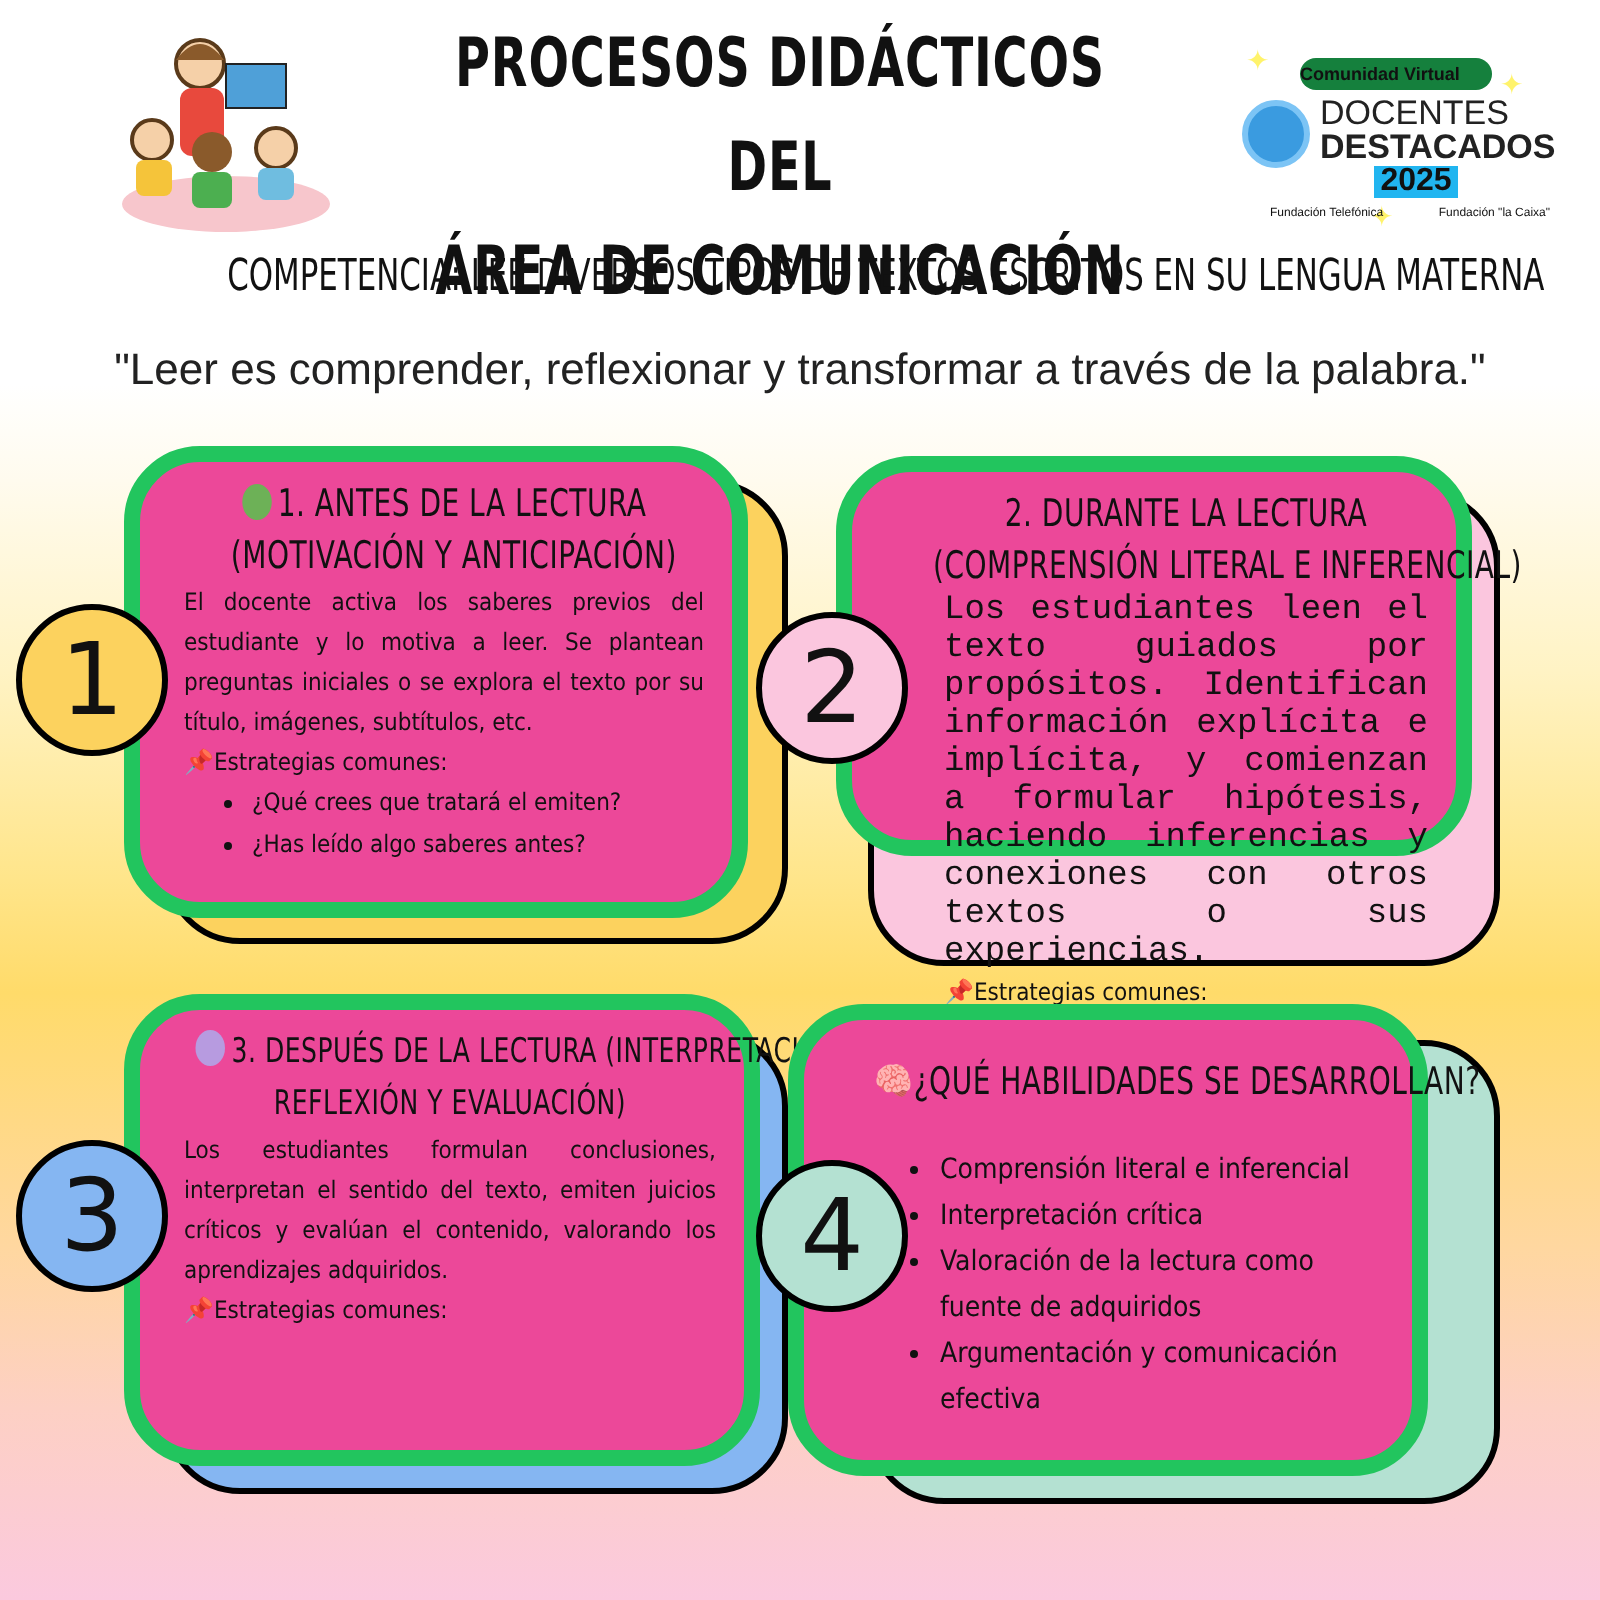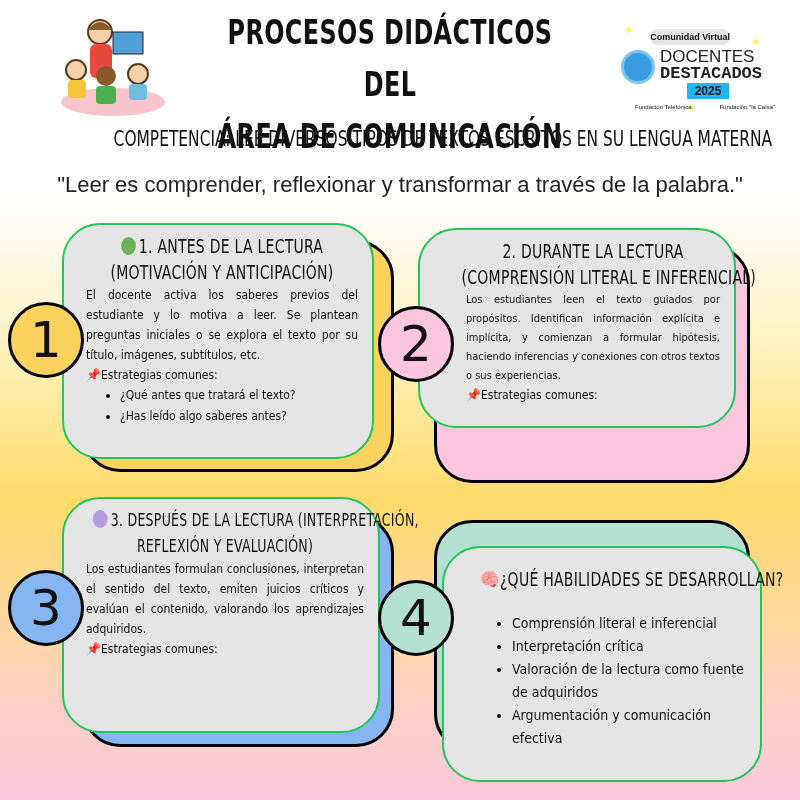--- a/index.html
+++ b/index.html
@@ -17,47 +17,47 @@
   
   .hero-illustration { left: 58px; top: 10px; width: 110px; height: 108px; }
   .title {
     left: 150px; top: 6px; width: 480px; text-align: center;
     font-family: "DejaVu Sans Condensed", "DejaVu Sans", sans-serif;
     font-weight: bold; font-size: 34px; line-height: 52px; letter-spacing: 0.5px;
     transform: scaleX(0.78); transform-origin: center top;
   }
   .badge { left: 615px; top: 22px; width: 170px; height: 100px; }
   .badge .pill {
-    position: absolute; left: 35px; top: 7px; width: 80px; height: 16px;
-    background: #e5e5e5; border-radius: 8px; font-size: 9px; font-weight: bold;
-    text-align: right; line-height: 16px; font-family: "Liberation Sans", sans-serif;
+    position: absolute; left: 35px; top: 7px; width: 96px; height: 16px;
+    background: #15803d; border-radius: 8px; font-size: 9px; font-weight: bold;
+    text-align: left; line-height: 16px; font-family: "Liberation Sans", sans-serif;
   }
   .badge .l1 { position: absolute; left: 45px; top: 25px; font-size: 17px; font-family: "Liberation Sans", sans-serif; color: #222; }
-  .badge .l2 { position: absolute; left: 45px; top: 42px; font-size: 17px; font-weight: bold; font-family: Liberation Mono, monospace; color: #222; }
-  .badge .year { position: absolute; left: 72px; top: 61px; width: 42px; height: 16px; background: #21b5f0; font-size: 12px; font-weight: bold; text-align: center; line-height: 16px; font-family: "Liberation Sans", sans-serif; }
+  .badge .l2 { position: absolute; left: 45px; top: 42px; font-size: 17px; font-weight: bold; font-family: Liberation Sans, sans-serif; color: #222; }
+  .badge .year { position: absolute; left: 72px; top: 61px; width: 42px; height: 16px; background: #21b5f0; font-size: 16px; font-weight: bold; text-align: center; line-height: 16px; font-family: "Liberation Sans", sans-serif; }
   .badge .medal { position: absolute; left: 6px; top: 28px; width: 34px; height: 34px; border-radius: 50%; background: #3a9be0; border: 3px solid #7cc4f5; }
   .badge .sponsors { position: absolute; left: 20px; top: 82px; width: 140px; font-size: 6px; display: flex; justify-content: space-between; font-family: "Liberation Sans", sans-serif; }
   .spark { position: absolute; color: #fff36b; font-size: 14px; }
 
   .competencia {
     left: 30px; top: 126px; width: 760px; text-align: center;
     font-family: "DejaVu Sans Condensed", "DejaVu Sans", sans-serif;
     font-size: 22px; transform: scaleX(0.78); transform-origin: center top; white-space: nowrap;
   }
   .quote {
     left: 0; top: 172px; width: 800px; text-align: center;
     font-family: "Liberation Sans", sans-serif; font-size: 22px; color: #222;
   }
 
   
   .card-back {
     position: absolute; border: 3px solid #000; border-radius: 38px;
   }
   .card {
-    position: absolute; background: #e5e5e5; border: 2px solid #22c55e; border-radius: 38px;
+    position: absolute; background: #ec4899; border: 8px solid #22c55e; border-radius: 38px;
     padding: 8px 14px 8px 22px;
     font-family: "DejaVu Sans Condensed", "DejaVu Sans", sans-serif;
   }
   .card h2 {
     font-weight: normal; text-align: center; font-size: 19px; line-height: 26px;
     letter-spacing: 0.3px; transform: scaleX(0.82); transform-origin: center top; white-space: nowrap;
   }
   .card p { font-size: 12px; line-height: 20px; text-align: justify; }
   .card .strat { font-size: 12px; line-height: 20px; }
   .card ul { margin-left: 34px; font-size: 12px; line-height: 21px; }
@@ -111,46 +111,46 @@
 <div class="abs competencia">COMPETENCIA: LEE DIVERSOS TIPOS DE TEXTOS ESCRITOS EN SU LENGUA MATERNA</div>
 <div class="abs quote">"Leer es comprender, reflexionar y transformar a través de la palabra."</div>
 
 <div class="card-back" style="left:82px;top:240px;width:312px;height:232px;background:#fcd25e;"></div>
 <div class="card" style="left:62px;top:223px;width:312px;height:236px;">
   <h2><span class="dot" style="background:#6db157"></span><span>1. ANTES DE LA LECTURA</span></h2>
   <h2>(MOTIVACIÓN Y ANTICIPACIÓN)</h2>
   <p>El docente activa los saberes previos del estudiante y lo motiva a leer. Se plantean preguntas iniciales o se explora el texto por su título, imágenes, subtítulos, etc.</p>
   <div class="strat"><span>📌</span><span>Estrategias comunes:</span></div>
   <ul>
-    <li>¿Qué antes que tratará el texto?</li>
+    <li>¿Qué crees que tratará el emiten?</li>
     <li>¿Has leído algo saberes antes?</li>
   </ul>
 </div>
 <div class="num" style="left:8px;top:302px;background:#fcd25e;">1</div>
 
 <div class="card-back" style="left:434px;top:245px;width:316px;height:238px;background:#fbc6de;"></div>
 <div class="card" style="left:418px;top:228px;width:318px;height:200px;padding-left:46px;">
   <h2>2. DURANTE LA LECTURA</h2>
   <h2 style="margin-left:-30px;">(COMPRENSIÓN LITERAL E INFERENCIAL)</h2>
-  <p style="font-size:11px;line-height:19px;">Los estudiantes leen el texto guiados por propósitos. Identifican información explícita e implícita, y comienzan a formular hipótesis, haciendo inferencias y conexiones con otros textos o sus experiencias.</p>
+  <p style="font-size:17px;line-height:19px;font-family:Liberation Mono, monospace;">Los estudiantes leen el texto guiados por propósitos. Identifican información explícita e implícita, y comienzan a formular hipótesis, haciendo inferencias y conexiones con otros textos o sus experiencias.</p>
   <div class="strat"><span>📌</span><span>Estrategias comunes:</span></div>
 </div>
 <div class="num" style="left:378px;top:306px;background:#fbc6de;">2</div>
 
 <div class="card-back" style="left:82px;top:515px;width:312px;height:232px;background:#85b6f2;"></div>
 <div class="card" style="left:62px;top:497px;width:318px;height:236px;">
   <h2 style="font-size:17px;margin-left:-20px;"><span class="dot" style="background:#b79be0"></span><span>3. DESPUÉS DE LA LECTURA (INTERPRETACIÓN,</span></h2>
   <h2 style="font-size:17px;">REFLEXIÓN Y EVALUACIÓN)</h2>
   <p>Los estudiantes formulan conclusiones, interpretan el sentido del texto, emiten juicios críticos y evalúan el contenido, valorando los aprendizajes adquiridos.</p>
   <div class="strat"><span>📌</span><span>Estrategias comunes:</span></div>
 </div>
 <div class="num" style="left:8px;top:570px;background:#85b6f2;">3</div>
 
 <div class="card-back" style="left:434px;top:520px;width:316px;height:232px;background:#b4e1d2;"></div>
-<div class="card" style="left:442px;top:502px;width:320px;height:236px;padding-left:40px;padding-top:18px;margin-top:44px;">
+<div class="card" style="left:394px;top:502px;width:320px;height:236px;padding-left:40px;padding-top:18px;">
   <h2 style="margin-left:-30px;"><span>🧠</span><span>¿QUÉ HABILIDADES SE DESARROLLAN?</span></h2>
   <ul style="margin-top:20px;margin-left:28px;font-size:14px;line-height:23px;">
     <li>Comprensión literal e inferencial</li>
     <li>Interpretación crítica</li>
     <li>Valoración de la lectura como fuente de adquiridos</li>
     <li>Argumentación y comunicación efectiva</li>
   </ul>
 </div>
 <div class="num" style="left:378px;top:580px;background:#b4e1d2;">4</div>
 

